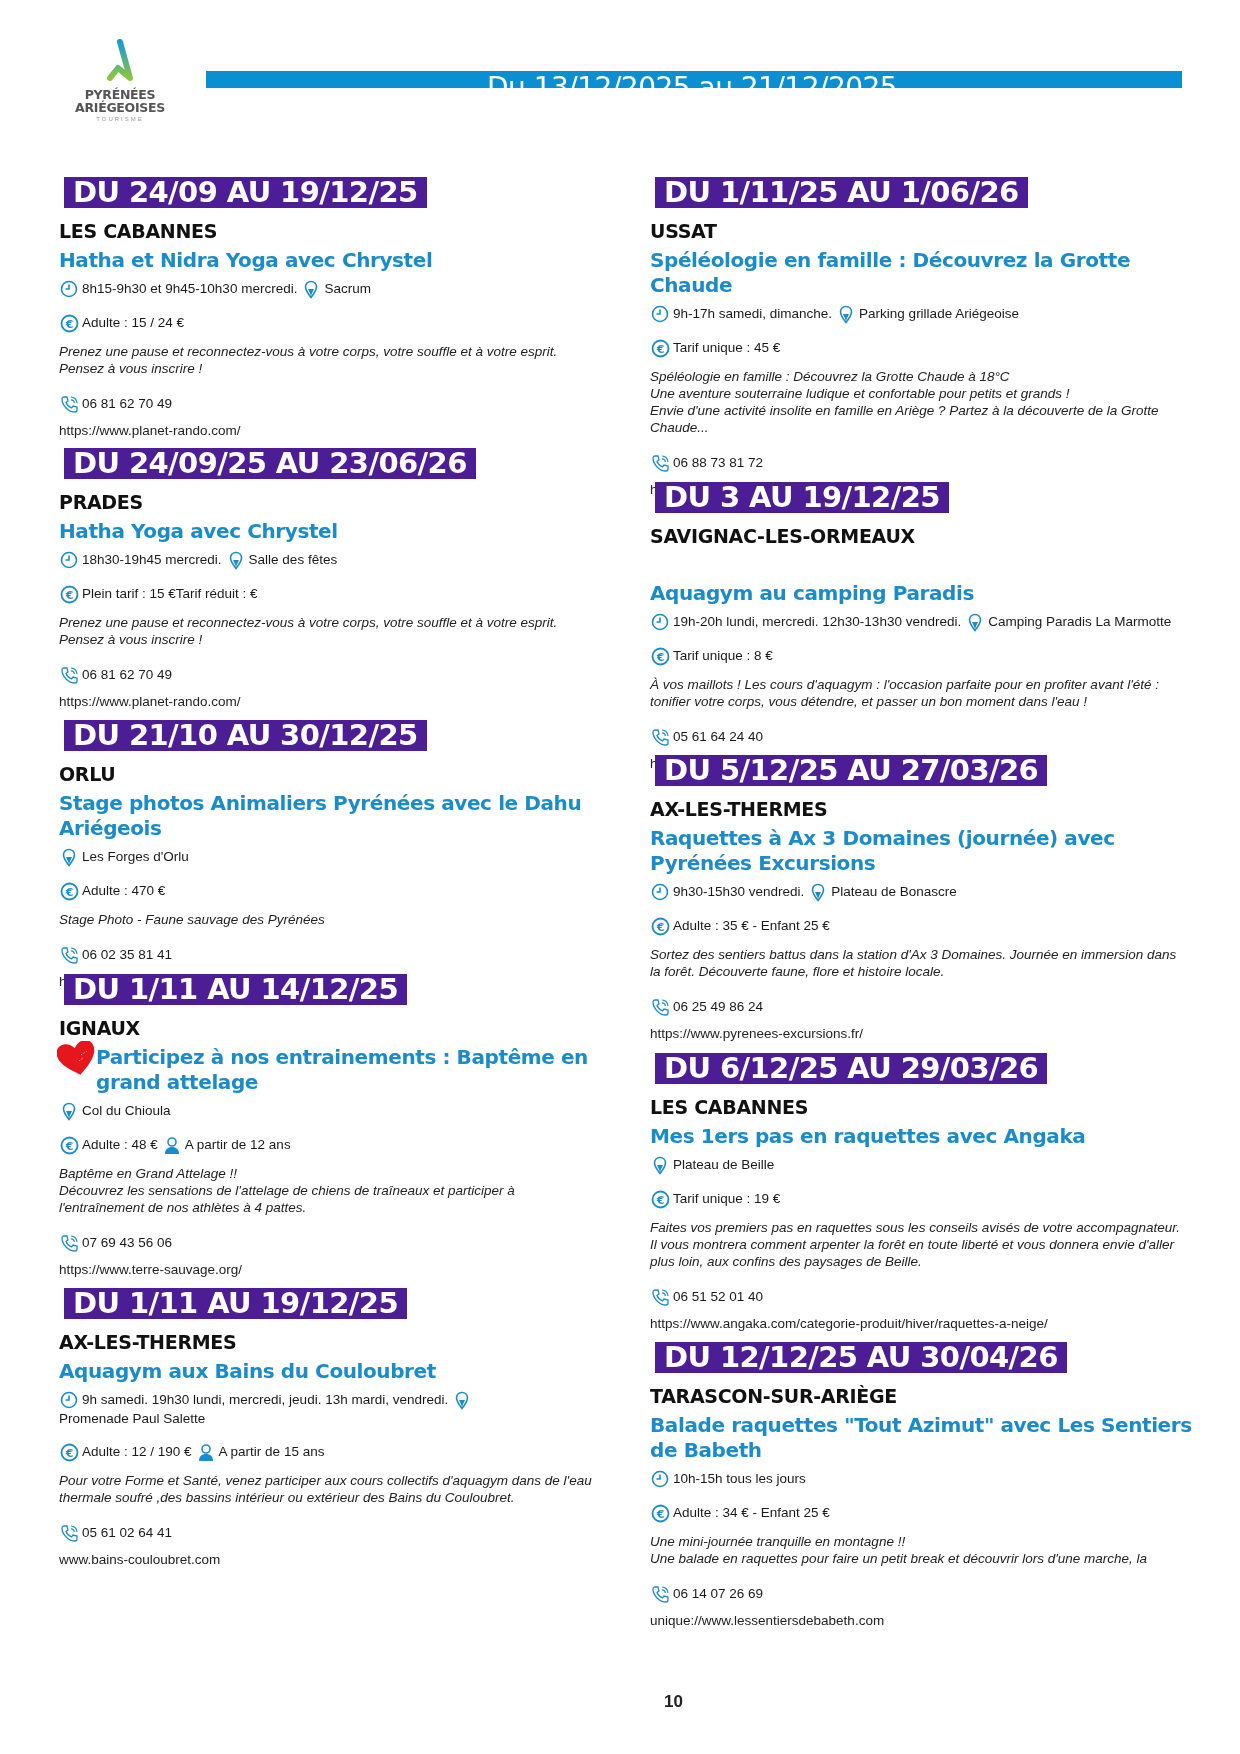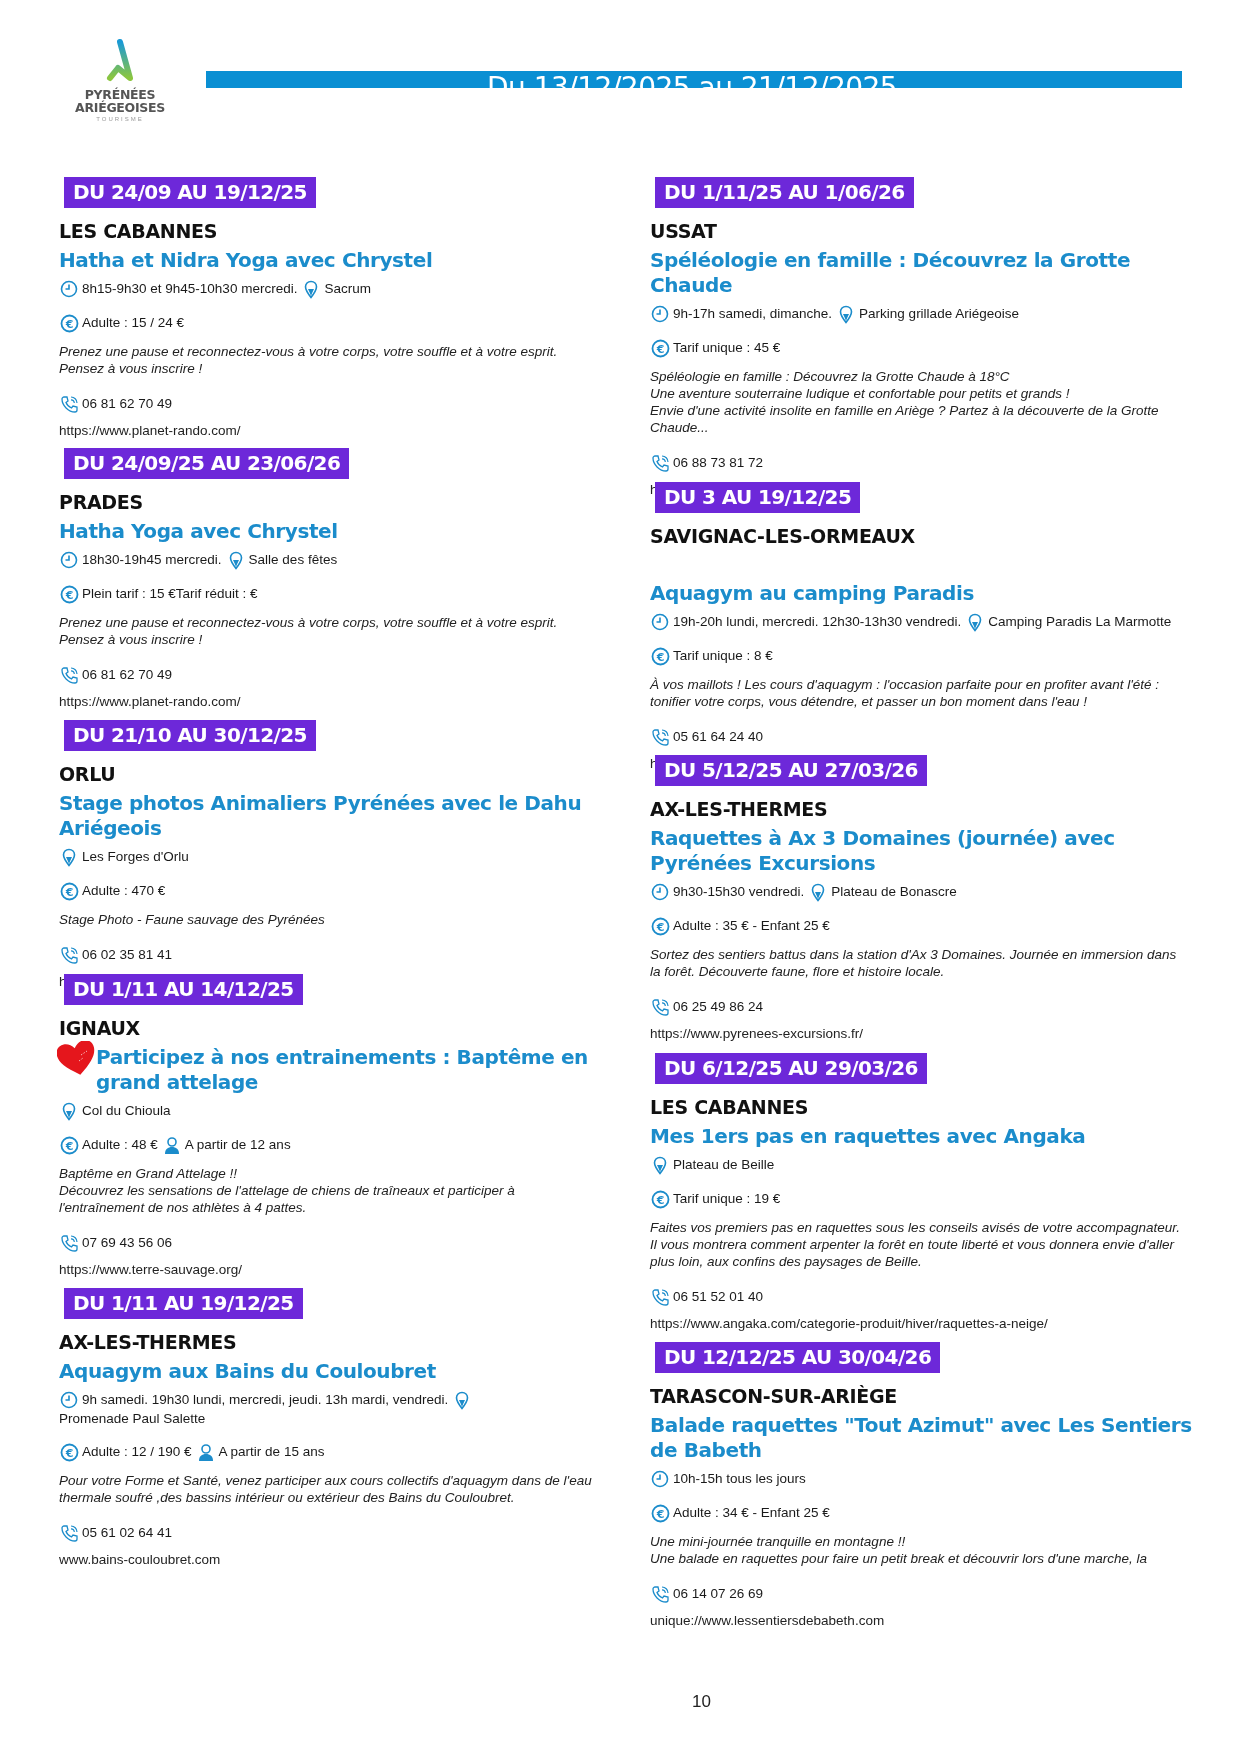--- a/index.html
+++ b/index.html
@@ -9,32 +9,32 @@
   .logo svg { display:block; margin:0 auto; }
   .logo .l1, .logo .l2 { font-family:"DejaVu Sans", sans-serif; font-weight:bold; color:#555; font-size:12.5px; line-height:13px; letter-spacing:-0.3px; }
   .logo .l3 { font-size:6px; color:#999; letter-spacing:2px; margin-top:2px; }
   .banner { position:absolute; left:206px; top:71px; width:976px; height:17px; background:#0a8fd3; color:#fff;
             font-family:"DejaVu Sans", sans-serif; font-size:28px; line-height:35px; }
   .banner span { position:absolute; left:281px; top:-1px; letter-spacing:-0.5px; }
   .col { position:absolute; width:560px; }
   .col.left { left:59px; }
   .col.right { left:650px; }
   .entry { position:absolute; left:0; width:560px; }
-  .tag { display:inline-block; background:#6d28d9; color:#fff; font-family:"DejaVu Sans", sans-serif; font-weight:bold;
-         font-size:20px; line-height:31px; height:31px; padding:0 9px; margin-left:5px; letter-spacing:-0.6px; }
+  .tag { display:inline-block; background:#4c1d95; color:#fff; font-family:"DejaVu Sans", sans-serif; font-weight:bold;
+         font-size:29px; line-height:31px; height:31px; padding:0 9px; margin-left:5px; letter-spacing:-0.6px; }
   .city { font-family:"DejaVu Sans", sans-serif; font-weight:bold; font-size:19px; color:#111; margin-top:12px; line-height:22px; letter-spacing:-0.3px; }
   .title { font-family:"DejaVu Sans", sans-serif; font-weight:bold; font-size:20px; color:#1b8ccb; line-height:25px; margin-top:6px; letter-spacing:-0.4px; }
   .row { font-size:13.5px; line-height:18px; margin-top:6px; display:flex; align-items:center; flex-wrap:wrap; }
   .row .ic { display:inline-flex; width:20px; height:20px; align-items:center; justify-content:center; margin-right:3px; flex:none; }
   .row .txt { margin-right:4px; }
   .price { margin-top:14px; }
   .desc { font-style:italic; font-size:13.5px; line-height:17px; margin-top:10px; color:#222; }
   .phone { margin-top:17px; }
   .url { font-size:13.5px; line-height:18px; margin-top:8px; color:#222; }
-  .pagenum { position:absolute; left:692px; top:1692px; font-size:17px; color:#222; }
+  .pagenum { position:absolute; left:664px; top:1692px; font-size:17px; color:#222;font-weight:bold; }
   .heart { position:absolute; left:-2px; top:-4px; }
   .title.with-heart { padding-left:37px; text-indent:0; }
 </style>
 </head>
 <body>
 
 <div class="logo">
   <svg width="40" height="50" viewBox="0 0 40 50">
     <defs>
       <linearGradient id="lg" x1="0" y1="0" x2="0" y2="1">

